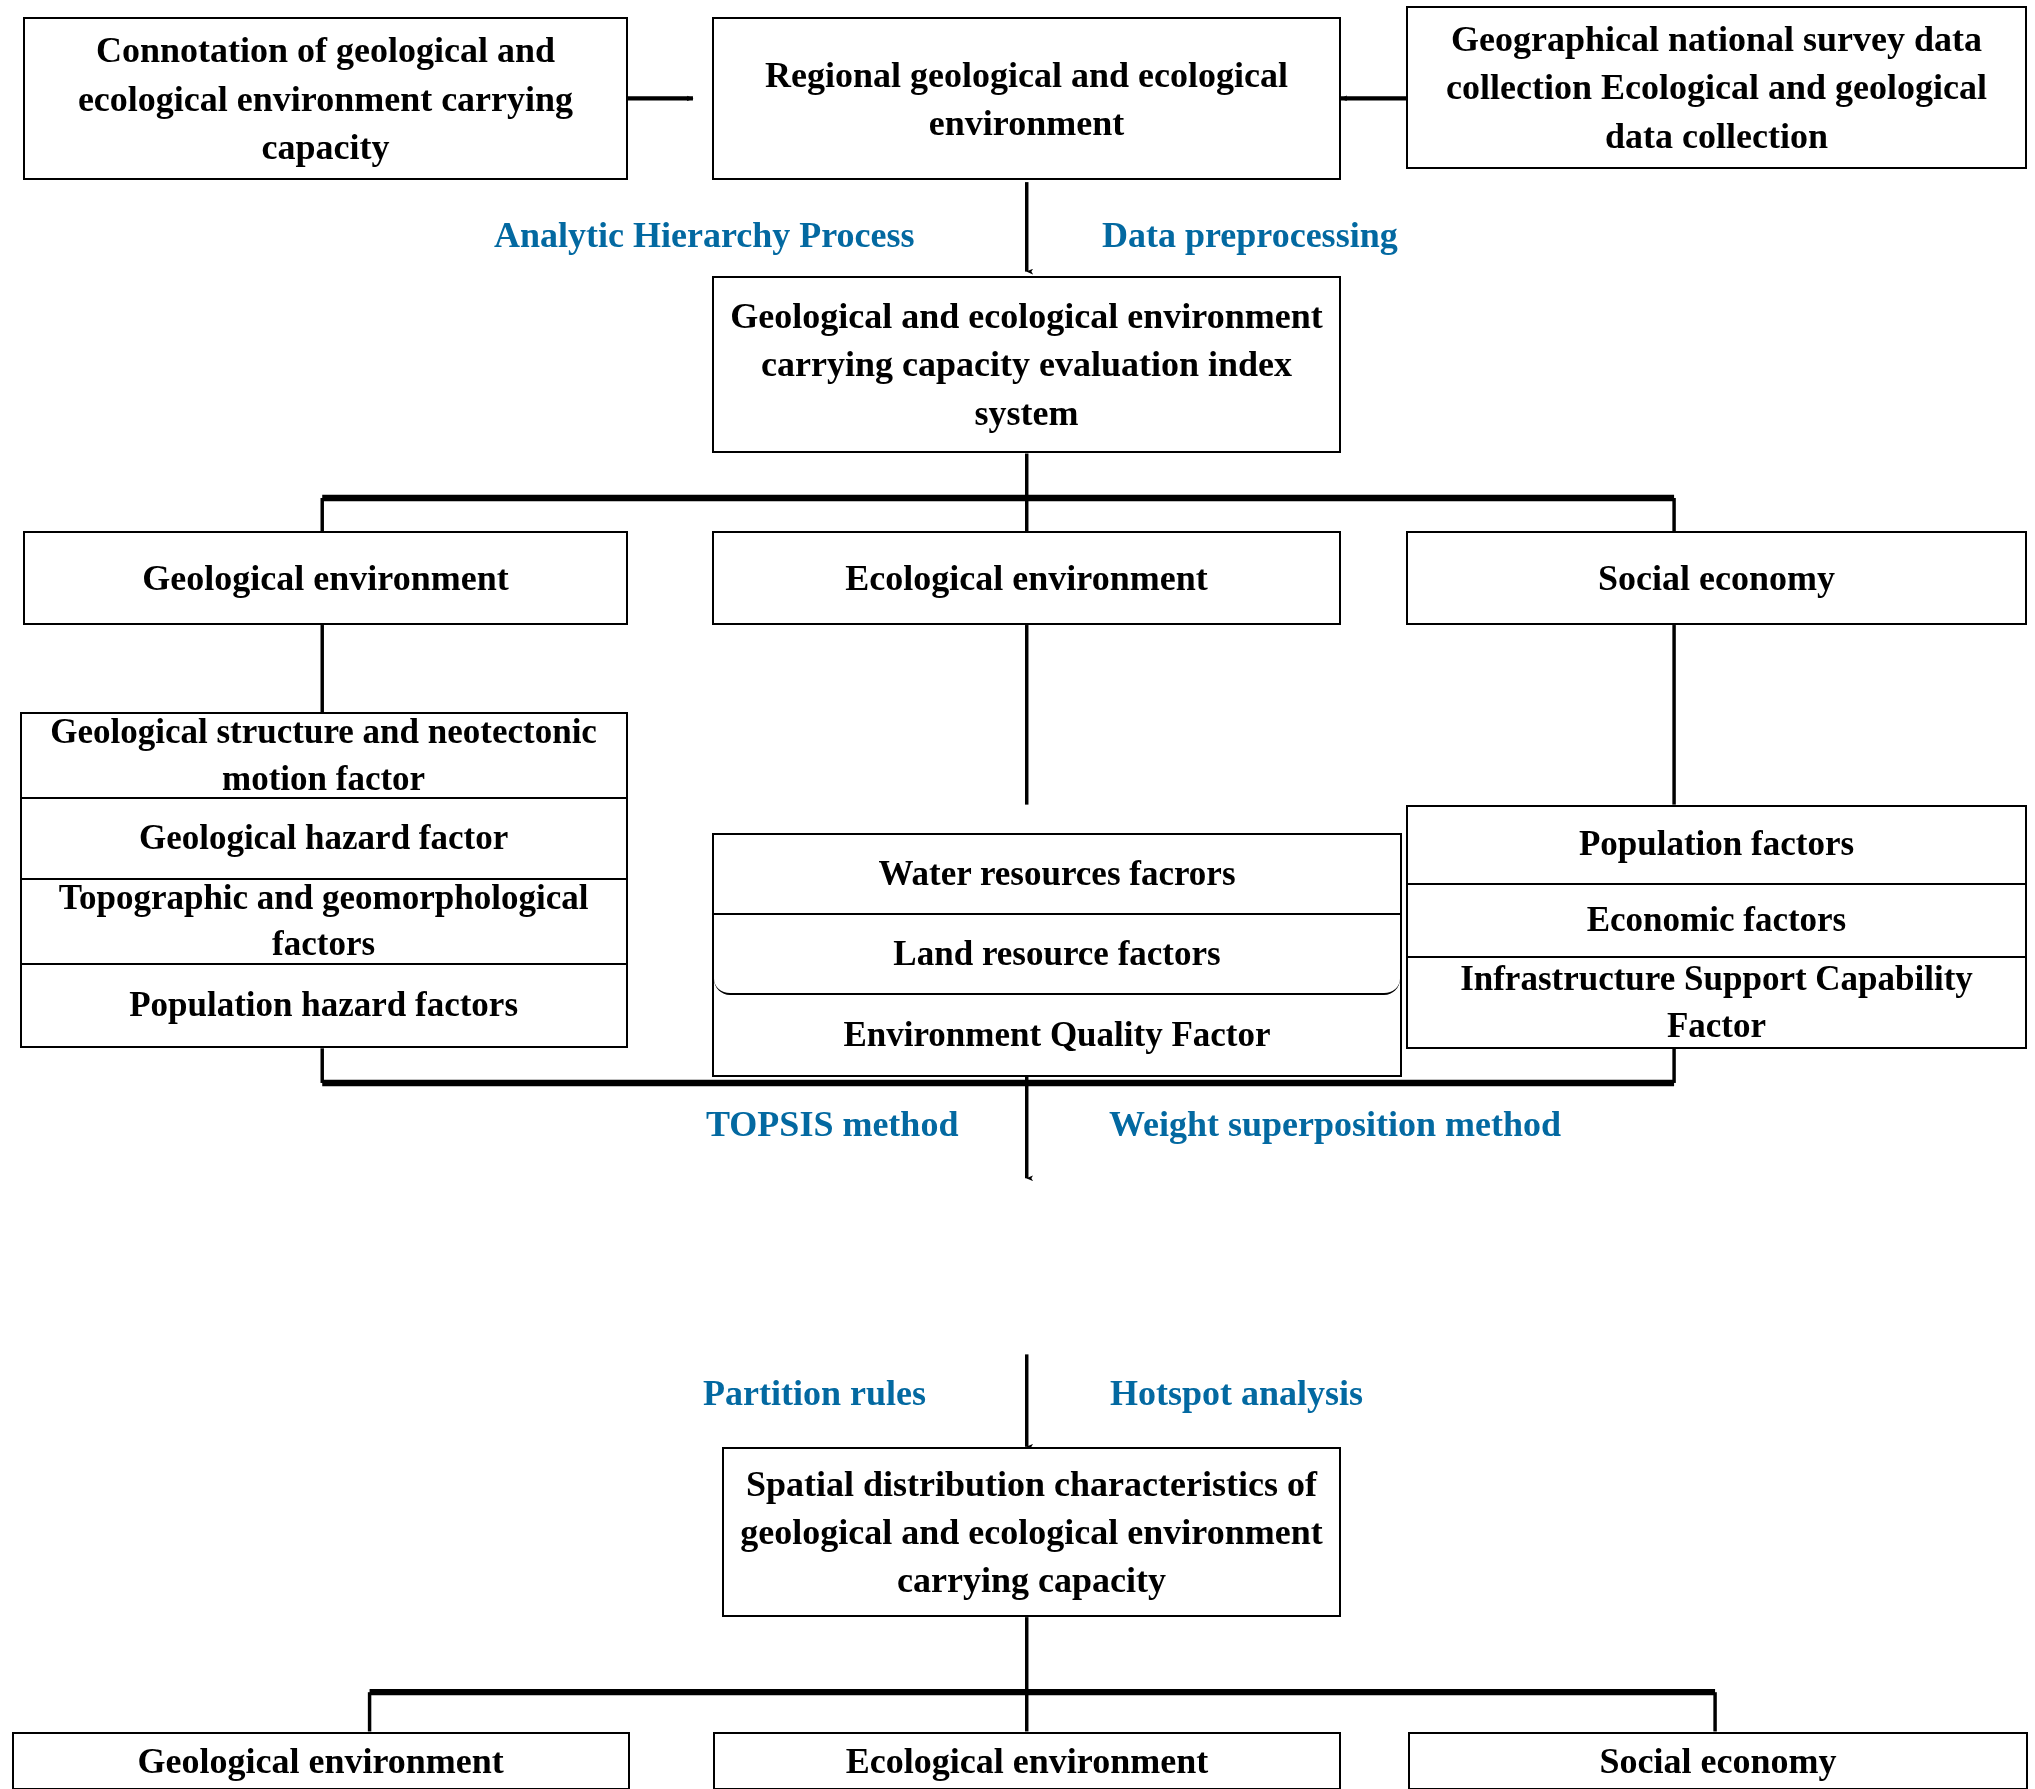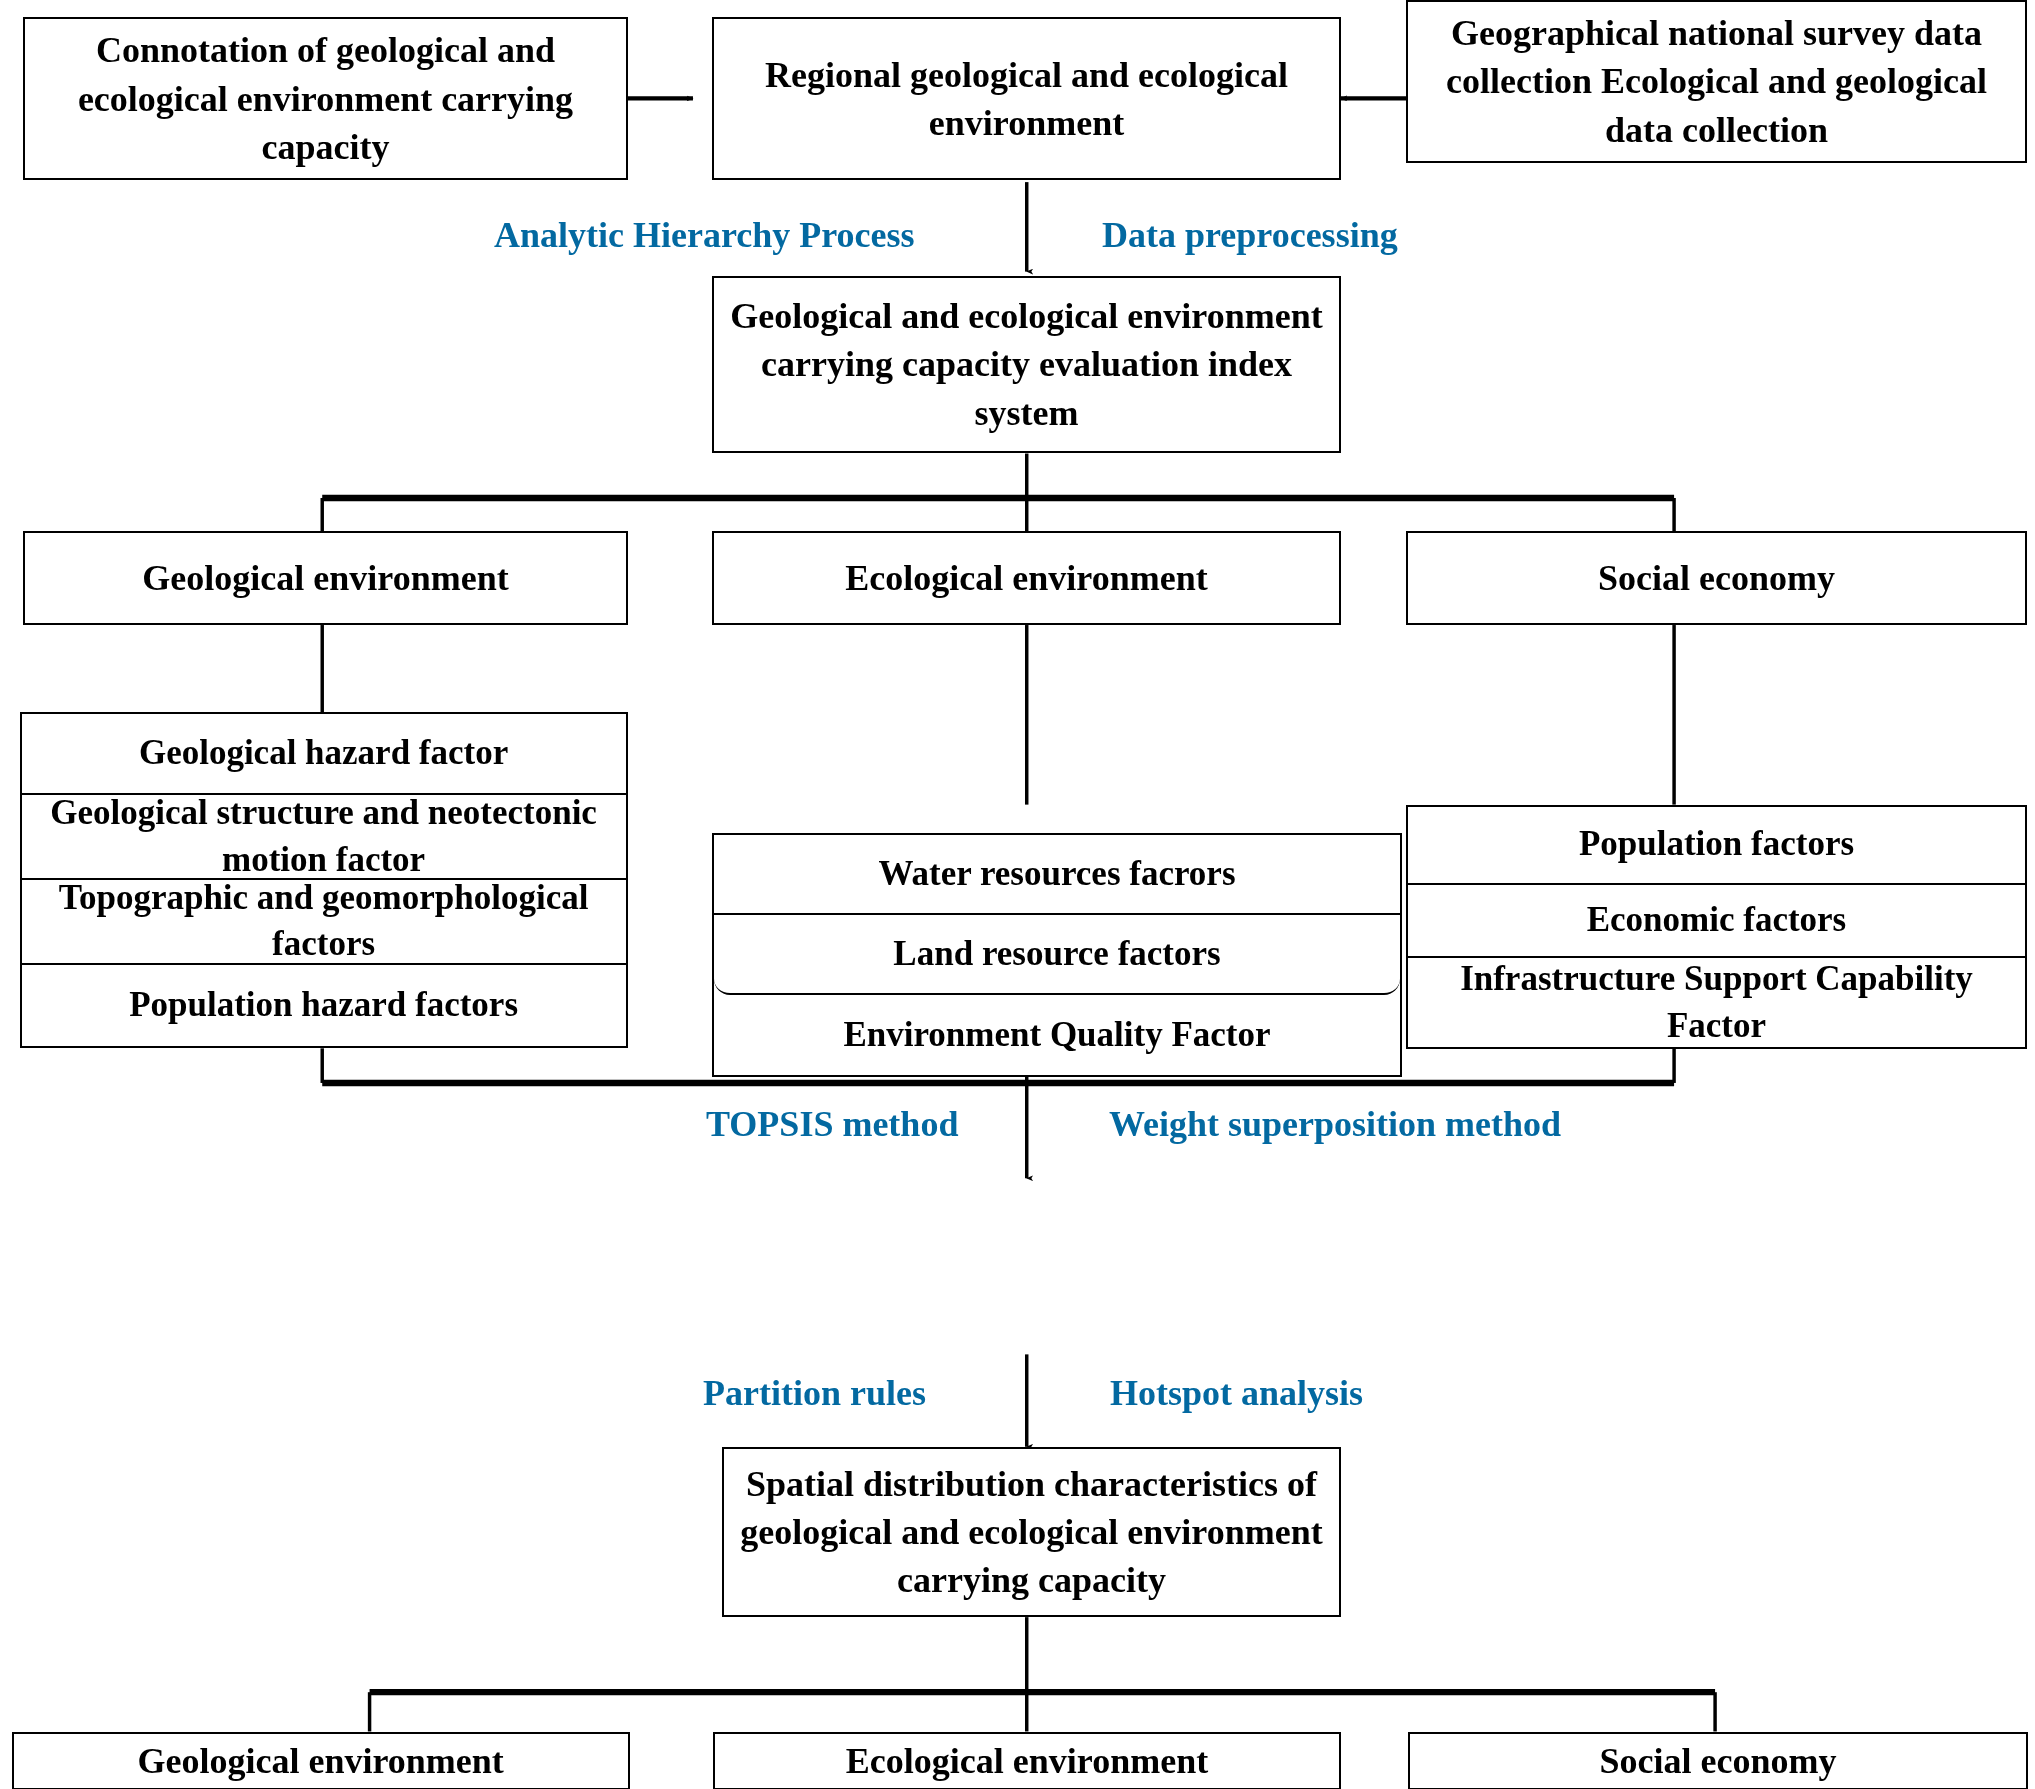--- a/index.html
+++ b/index.html
@@ -132,21 +132,21 @@
   </svg>
 
   <div class="node fs-62" style="left:23px; top:17.3px; width:605px; height:163px;">
     <span>Connotation of geological and ecological environment carrying capacity</span>
   </div>
 
   <div class="node fs-62" style="left:712px; top:17.3px; width:629px; height:163px;">
     <span>Regional geological and ecological environment</span>
   </div>
 
-  <div class="node fs-62" style="left:1406px; top:0; width:621px; height:163px;">
+  <div class="node fs-62" style="left:1406px; top:6px; width:621px; height:163px;">
     <span>Geographical national survey data collection Ecological and geological data collection</span>
   </div>
 
   <div class="edge-label fs-62" style="left:494px; top:214px;">
     <span>Analytic Hierarchy Process</span>
   </div>
 
   <div class="edge-label fs-62" style="left:1102px; top:214px;">
     <span>Data preprocessing</span>
   </div>
@@ -161,25 +161,25 @@
 
   <div class="node fs-62" style="left:712px; top:531px; width:629px; height:94px;">
     <span>Ecological environment</span>
   </div>
 
   <div class="node fs-62" style="left:1406px; top:531px; width:621px; height:94px;">
     <span>Social economy</span>
   </div>
 
   <div class="node stack" style="left:19.6px; top:712px; width:608px; height:336px;">
+    <div class="subrow fs-60" style="height:25.6%;">
+      <span>Geological  structure and neotectonic motion factor</span>
+    </div>
     <div class="subrow fs-60" style="height:24.4%;">
       <span>Geological hazard factor</span>
-    </div>
-    <div class="subrow fs-60" style="height:25.6%;">
-      <span>Geological  structure and neotectonic motion factor</span>
     </div>
     <div class="subrow fs-60" style="height:25.6%;">
       <span>Topographic and geomorphological factors</span>
     </div>
     <div class="subrow fs-60" style="height:24.4%;">
       <span>Population hazard factors</span>
     </div>
   </div>
 
   <div class="node stack" style="left:712px; top:805px; width:690px; height:244px;margin-top:28px;">

